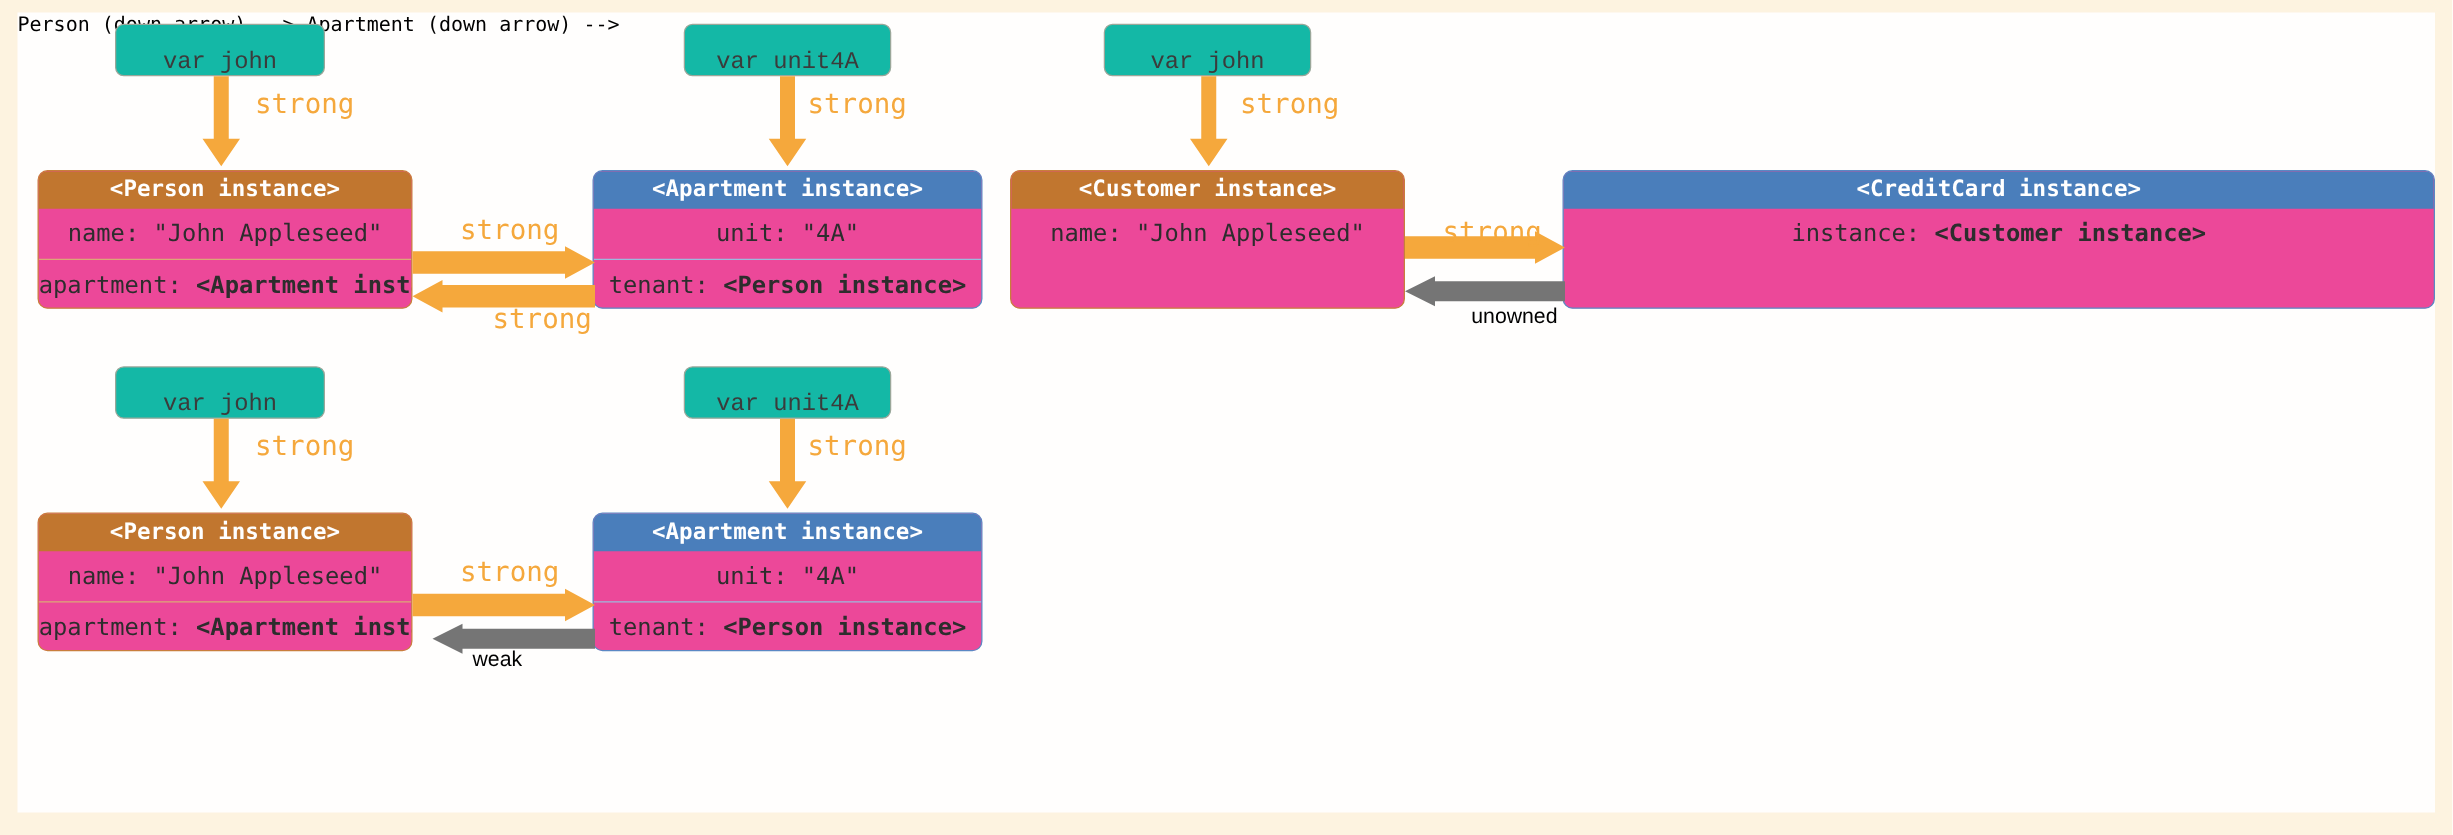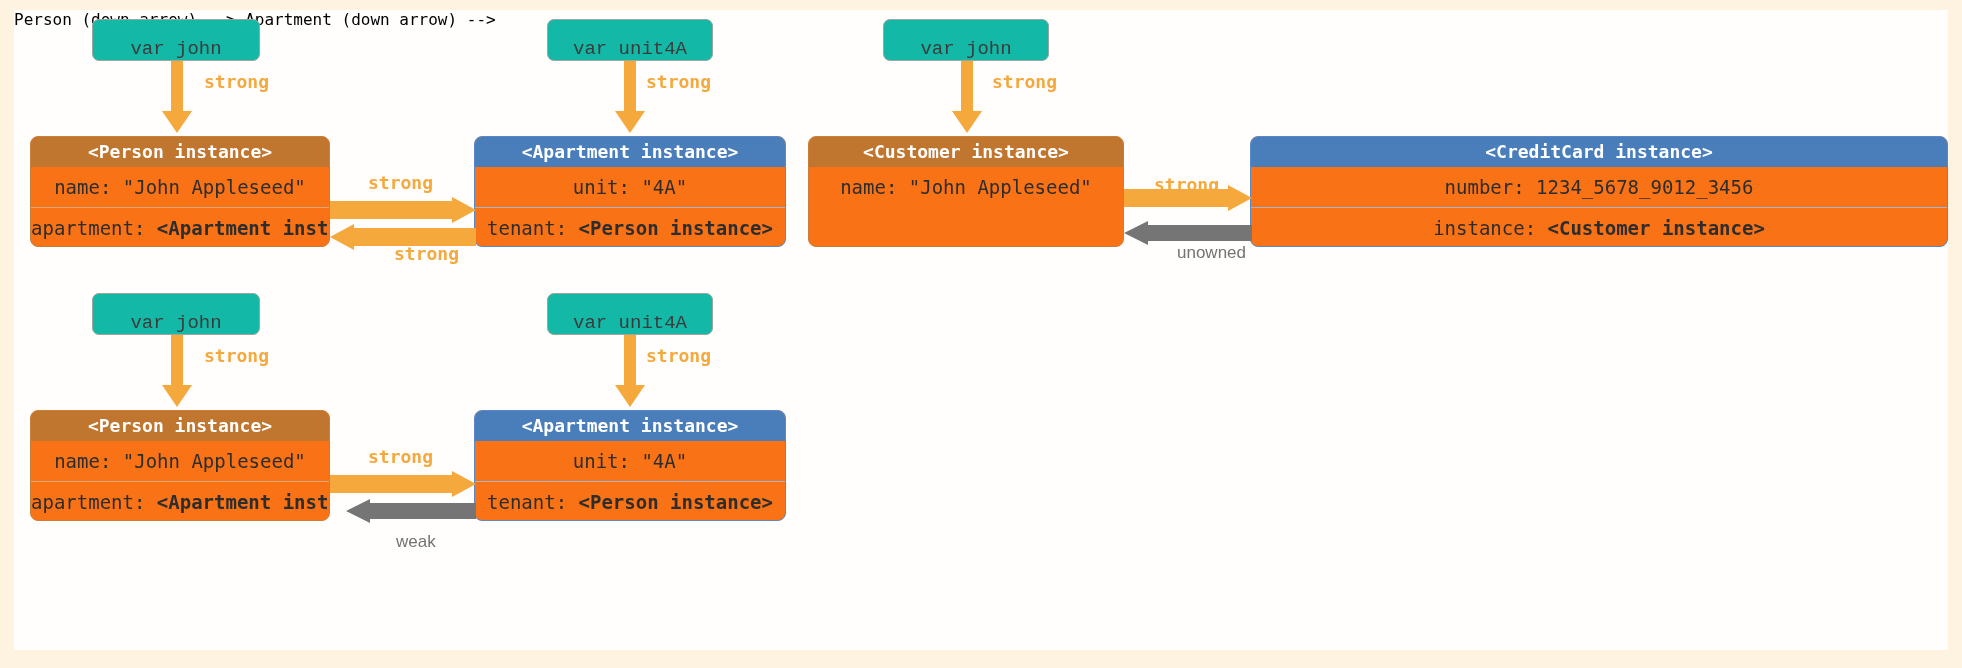--- a/index.html
+++ b/index.html
@@ -45,21 +45,21 @@
     justify-content: center;
     box-sizing: border-box;
     white-space: nowrap;
   }
 
   
   .inst {
     position: absolute;
     box-sizing: border-box;
     border-radius: 8px;
-    background: #f97316;
+    background: #ec4899;
     overflow: hidden;
   }
   .inst.orange { border: 1.8px solid #c97e3c; }
   .inst.blue   { border: 1.8px solid #5b88c4; }
 
   .inst-header {
     height: 30px;
     line-height: 30px;
     text-align: center;
     color: #ffffff;
@@ -85,27 +85,27 @@
   .inst-row b { font-weight: bold; }
 
   
   .arrow { position: absolute; }
   .arrow svg { display: block; overflow: visible; }
 
   
   .lbl {
     position: absolute;
     font-family: "DejaVu Sans Mono", monospace;
-    font-size: 18px;
-    font-weight: bold;
+    font-size: 22px;
+    font-weight: normal;
     white-space: nowrap;
   }
   .lbl.strong { color: #f5a83c; }
   .lbl.gray {
-    color: #737373;
+    color: #000000;
     font-family: "Liberation Sans", sans-serif;
     font-size: 17px;
     font-weight: normal;
   }
 </style>
 </head>
 <body>
 
 <div id="page">
 <div id="canvas">
@@ -186,21 +186,20 @@
     </div>
     <div class="lbl strong" style="left:978px; top:61px;">strong</div>
 
     <div class="inst orange" style="left:794px; top:126px; width:316px; height:111px;">
       <div class="inst-header">&lt;Customer instance&gt;</div>
       <div class="inst-row">name: "John Appleseed"</div>
     </div>
 
     <div class="inst blue" style="left:1236px; top:126px; width:698px; height:111px;">
       <div class="inst-header">&lt;CreditCard instance&gt;</div>
-      <div class="inst-row">number: 1234_5678_9012_3456</div>
       <div class="inst-row">
         <span>instance: </span><b>&lt;Customer instance&gt;</b>
       </div>
     </div>
 
     <div class="arrow" style="left:1110px; top:175px;">
       <svg width="128" height="26" viewBox="0 0 128 26">
         <path d="M0,4 H104 V0 L128,13 L104,26 V22 H0 Z" fill="#f5a83c"></path>
       </svg>
     </div>
@@ -248,21 +247,21 @@
         <path d="M0,4 H122 V0 L146,13 L122,26 V22 H0 Z" fill="#f5a83c"></path>
       </svg>
     </div>
     <div class="lbl strong" style="left:354px; top:436px;">strong</div>
 
     <div class="arrow" style="left:332px; top:489px;">
       <svg width="130" height="24" viewBox="0 0 130 24">
         <path d="M130,4 H24 V0 L0,12 L24,24 V20 H130 Z" fill="#757575"></path>
       </svg>
     </div>
-    <div class="lbl gray" style="left:382px; top:508px;margin-top:14px;">weak</div>
+    <div class="lbl gray" style="left:364px; top:508px;">weak</div>
 
     <div class="var-box" style="left:533px; top:283px; width:166px; height:42px;">
       <span>var unit4A</span>
     </div>
 
     <div class="arrow" style="left:601px; top:325px;">
       <svg width="30" height="76" viewBox="0 0 30 76">
         <path d="M9,0 H21 V50 H30 L15,72 L0,50 H9 Z" fill="#f5a83c"></path>
       </svg>
     </div>

